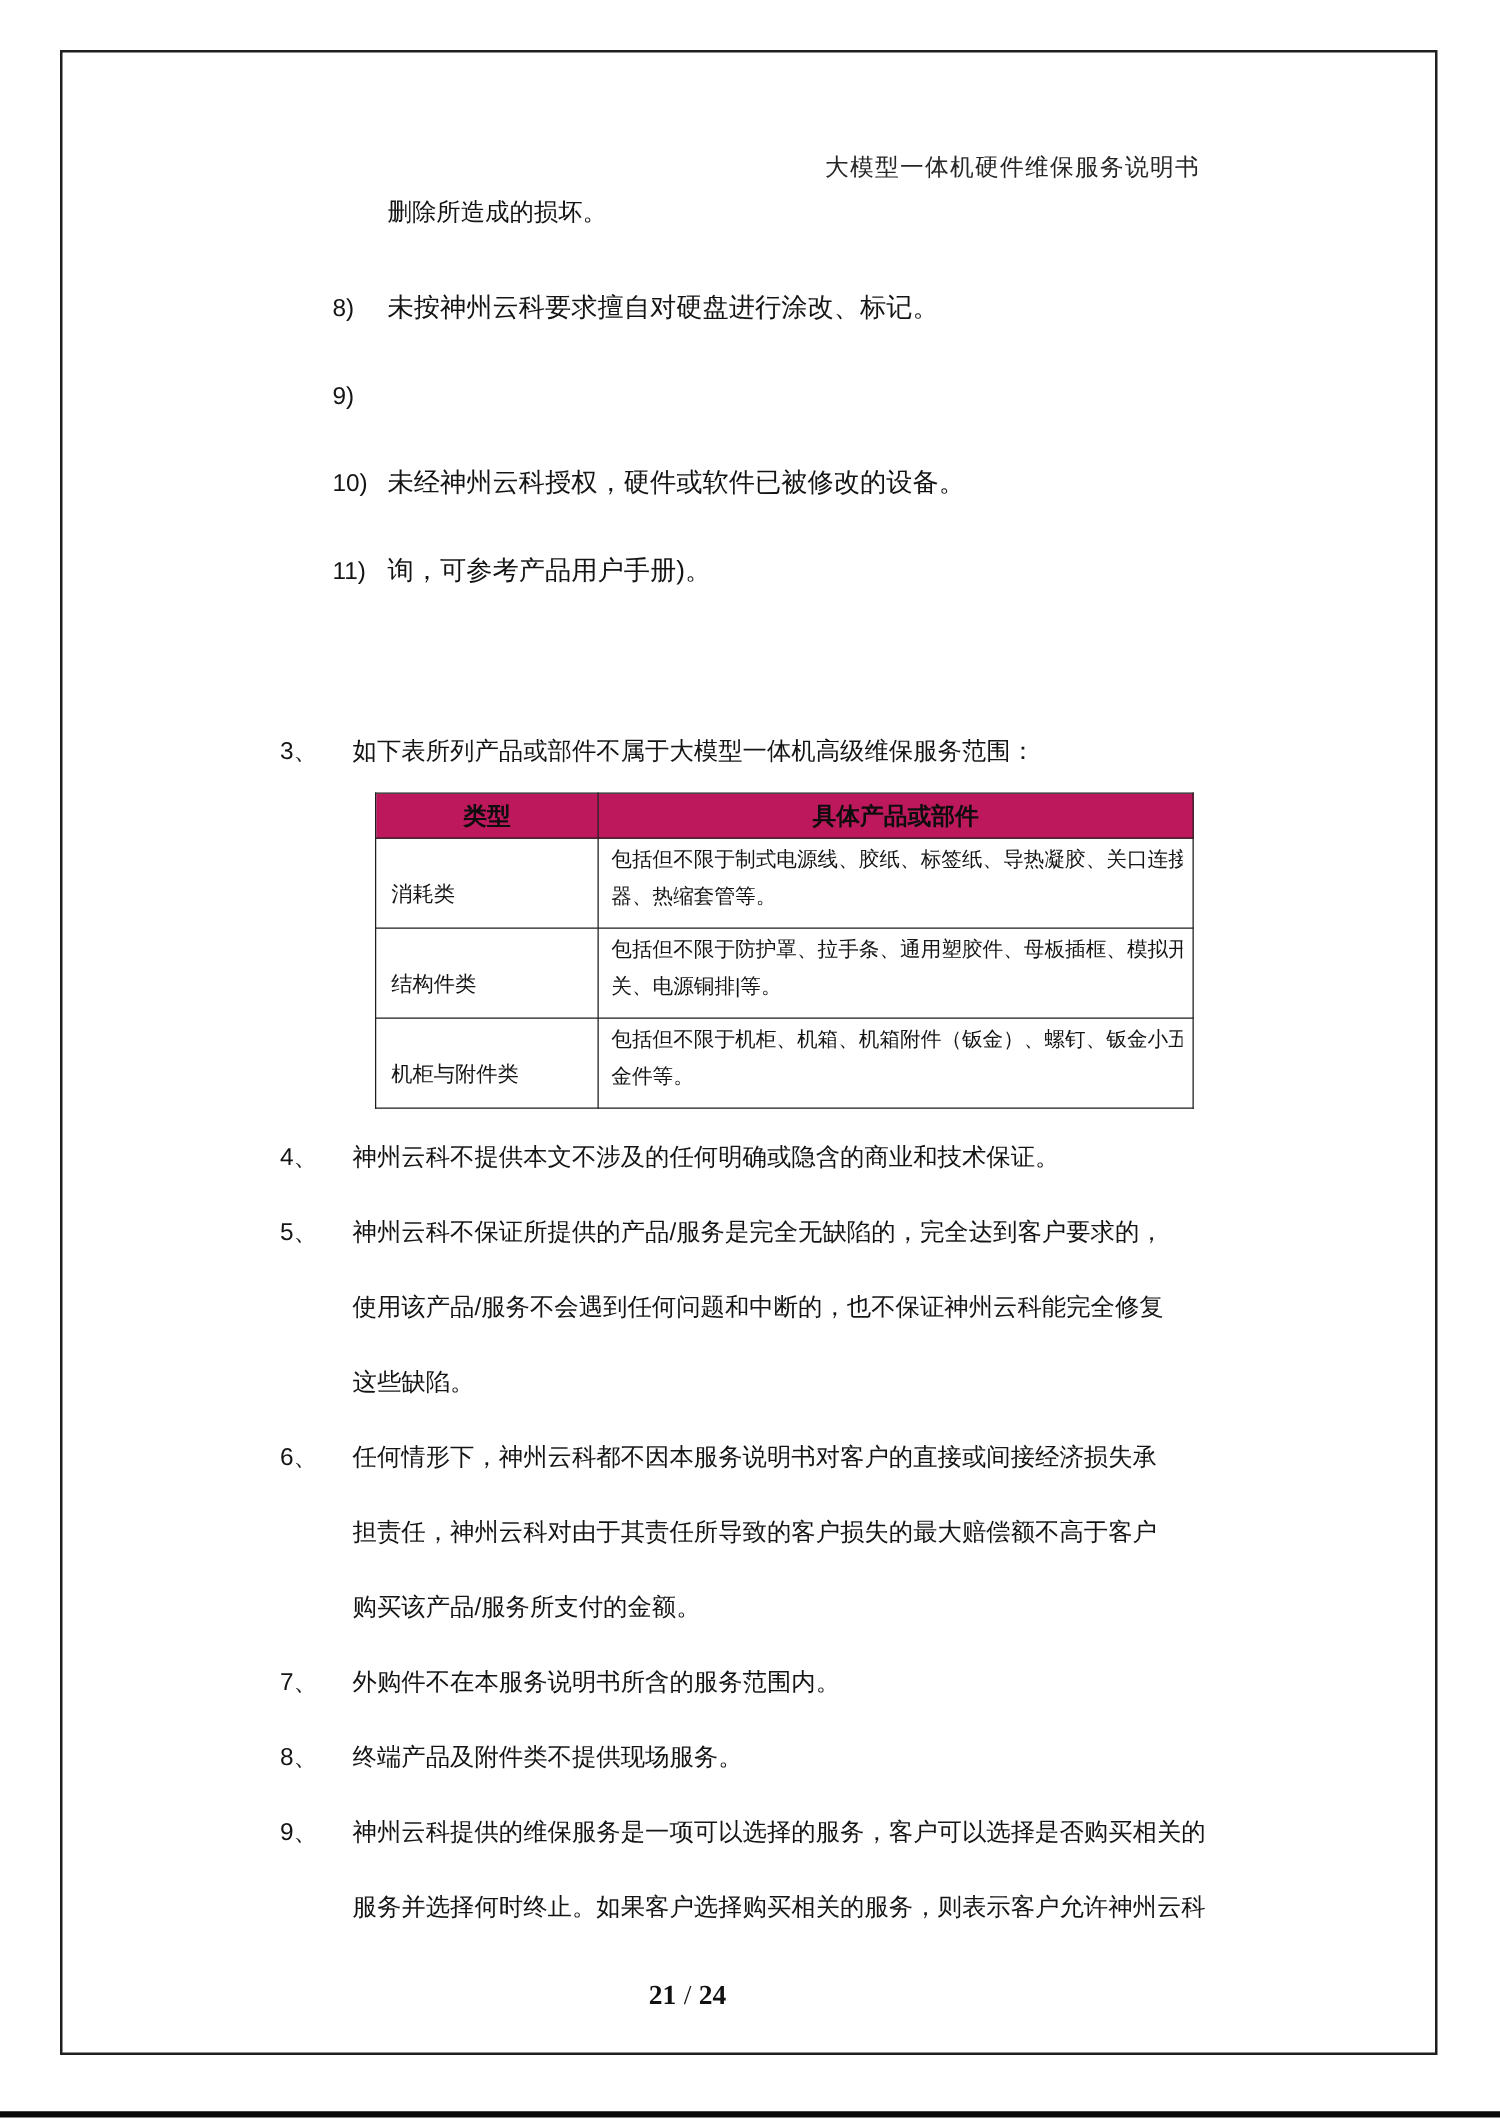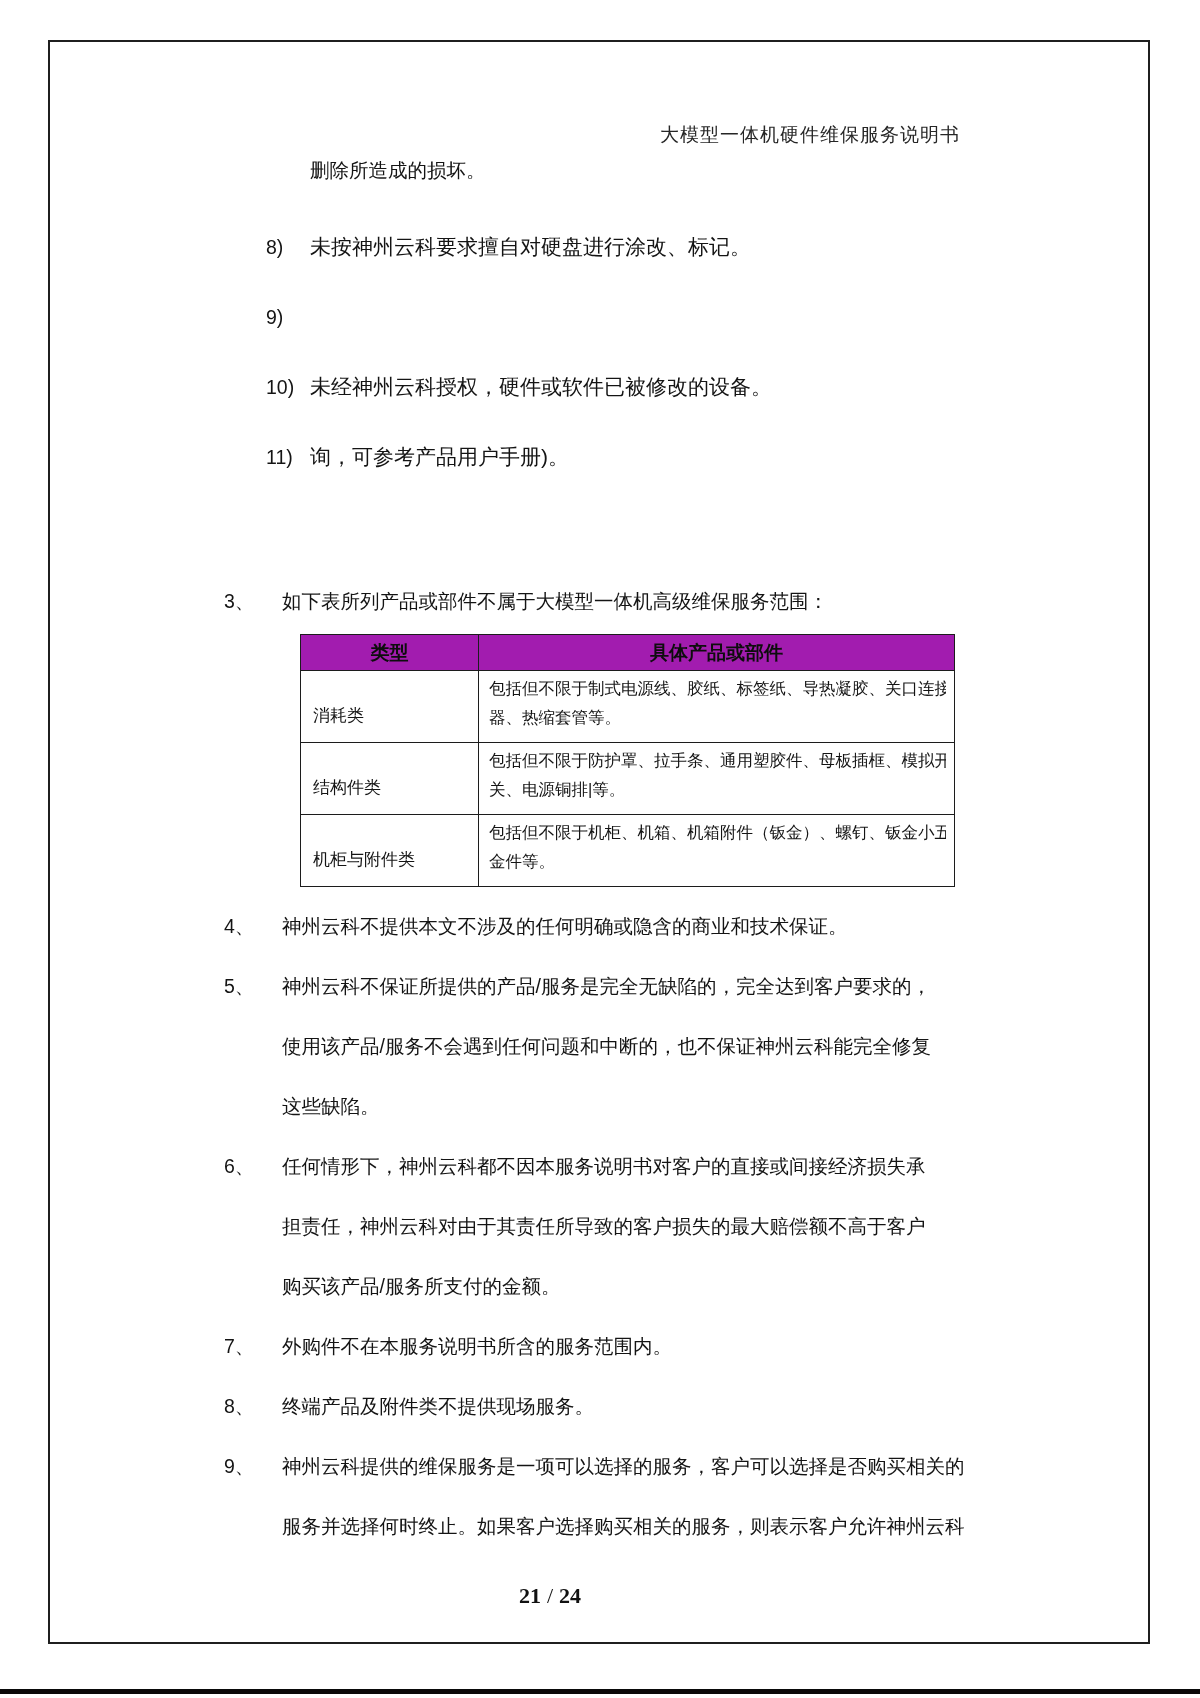--- a/index.html
+++ b/index.html
@@ -38,21 +38,21 @@
   }
   .item3 .num{position:absolute;left:0;top:0;line-height:26px;}
   table.scope-table{
     position:absolute;left:300px;top:634px;width:655px;
     border-collapse:collapse;table-layout:fixed;
   }
   .scope-table th,.scope-table td{
     border:1.6px solid #1c1c1c;box-sizing:border-box;vertical-align:middle;
   }
   .scope-table th{
-    background:#a21caf;height:36px;font-size:19px;font-weight:bold;
+    background:#be185d;height:36px;font-size:19px;font-weight:bold;
     text-align:center;padding:0;color:#0d0d0d;
   }
   .scope-table td{height:64px;}
   .scope-table td.cat{
     width:178px;font-size:17px;padding:17px 0 0 12px;text-align:left;
   }
   .scope-table td.desc{padding:3px 8px 10px 10px;}
   .scope-table td.desc .ln{
     font-size:16.5px;line-height:29px;white-space:nowrap;overflow:hidden;
   }

